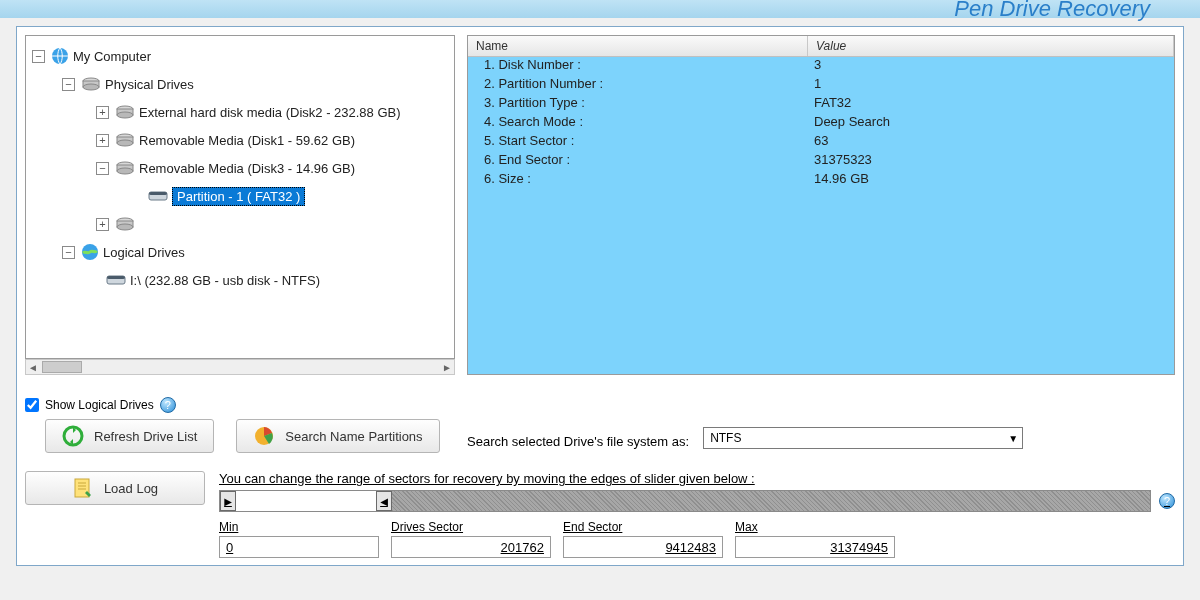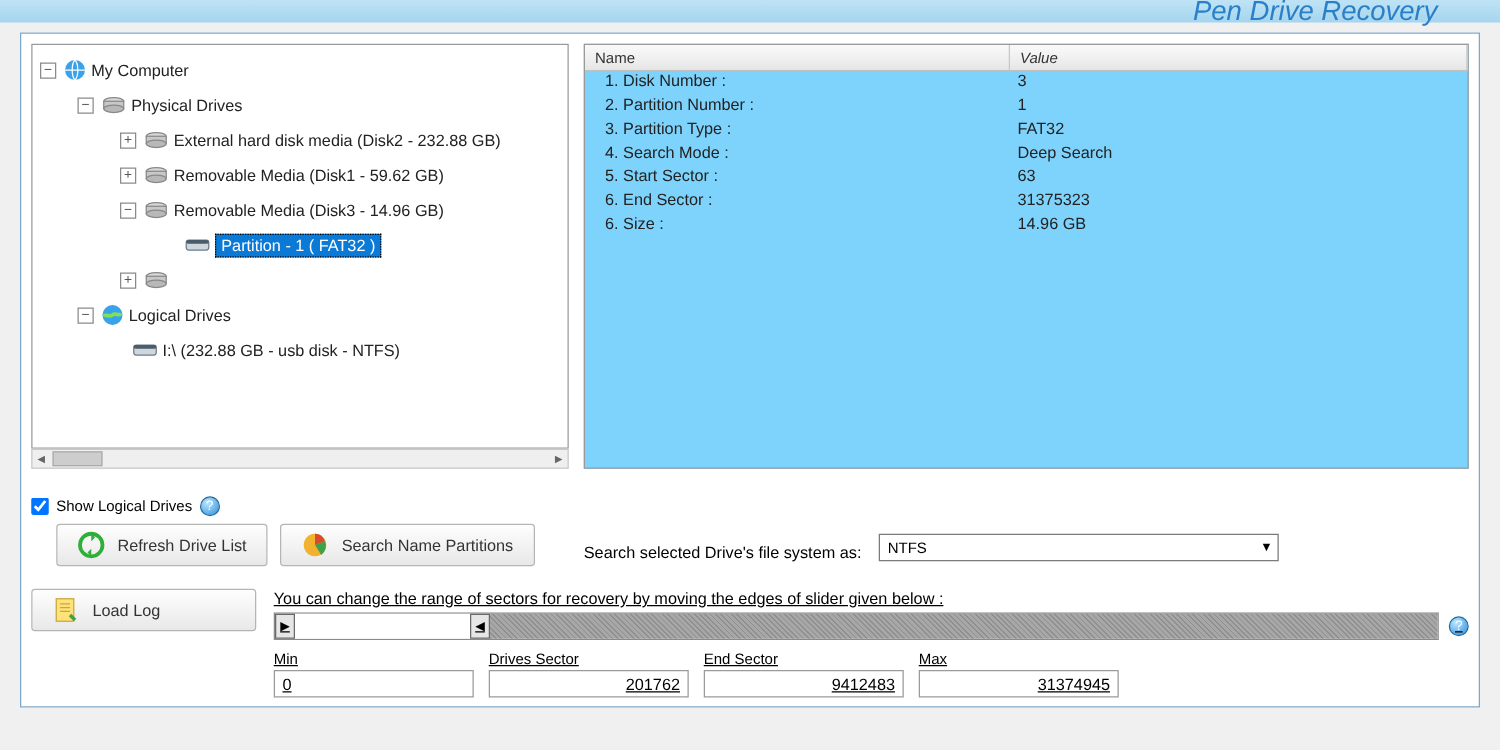--- a/index.html
+++ b/index.html
@@ -79,42 +79,42 @@
   .gh { padding: 3px 8px; font-size: 12px; color:#333; border-right:1px solid #c8c8c8; }
   .gh.name { flex:0 0 340px; }
   .gh.value { flex:1;font-style:italic; }
   .grid-body { flex:1; }
   .grow { display:flex; padding: 0 0 4px 16px; font-size:13px; color:#222; }
   .gc-name { flex:0 0 330px; }
   .gc-val { flex:1; }
   .below-tree { display:flex; align-items:center; margin-top:22px; gap:6px; }
   .chk { width:14px; height:14px; }
   .help-ic { width:16px; height:16px; border-radius:50%; background:radial-gradient(circle at 35% 30%, #bfe7ff, #2a8ed8); color:#fff; font-size:11px; display:inline-flex; align-items:center; justify-content:center; cursor:pointer; border:1px solid #1f6aa5;}
-  .btnrow { display:flex; gap:10px; margin-top:6px;padding-left:20px; }
+  .btnrow { display:flex; gap:22px; margin-top:6px;padding-left:20px; }
   .btn {
     display:inline-flex; align-items:center; gap:10px;
     padding: 5px 16px;
     border:1px solid #b5b5b5;
     background: linear-gradient(180deg,#fefefe,#e8e8e8);
     border-radius:3px;
     font-size:13px; color:#333; cursor:pointer;
     height: 34px;
   }
   .btn .bic { width:22px; height:22px; display:inline-flex; align-items:center; justify-content:center; }
   .search-as-lbl { font-size:13px; color:#000000; }
   .fs-select {
     width: 320px; height: 22px;
     border:1px solid #7a7a7a;
     background:#fff; font-size:12px;
     display:flex; align-items:center; justify-content:space-between;
     padding: 0 4px 0 6px; cursor:pointer;
   }
   .fs-select .arr { font-size:10px; }
   .row3 { margin-top: 18px; display:flex; gap:14px; }
-  .loadlog { width:180px; }
+  .loadlog { width:180px;justify-content:center; }
   .slider-col { flex:1;text-decoration:underline; }
   .slider-caption { font-size:13px; margin-bottom:4px; }
   .slider-track {
     height:22px; border:1px solid #8a8a8a; background:#f1f1f1;
     display:flex; align-items:stretch; position:relative;
   }
   .slider-seg { background:#fff; }
   .slider-seg, .slider-rest { height:100%; }
   .slider-seg.sel-range { flex:0 0 140px; border-right:0; }
   .handle {

